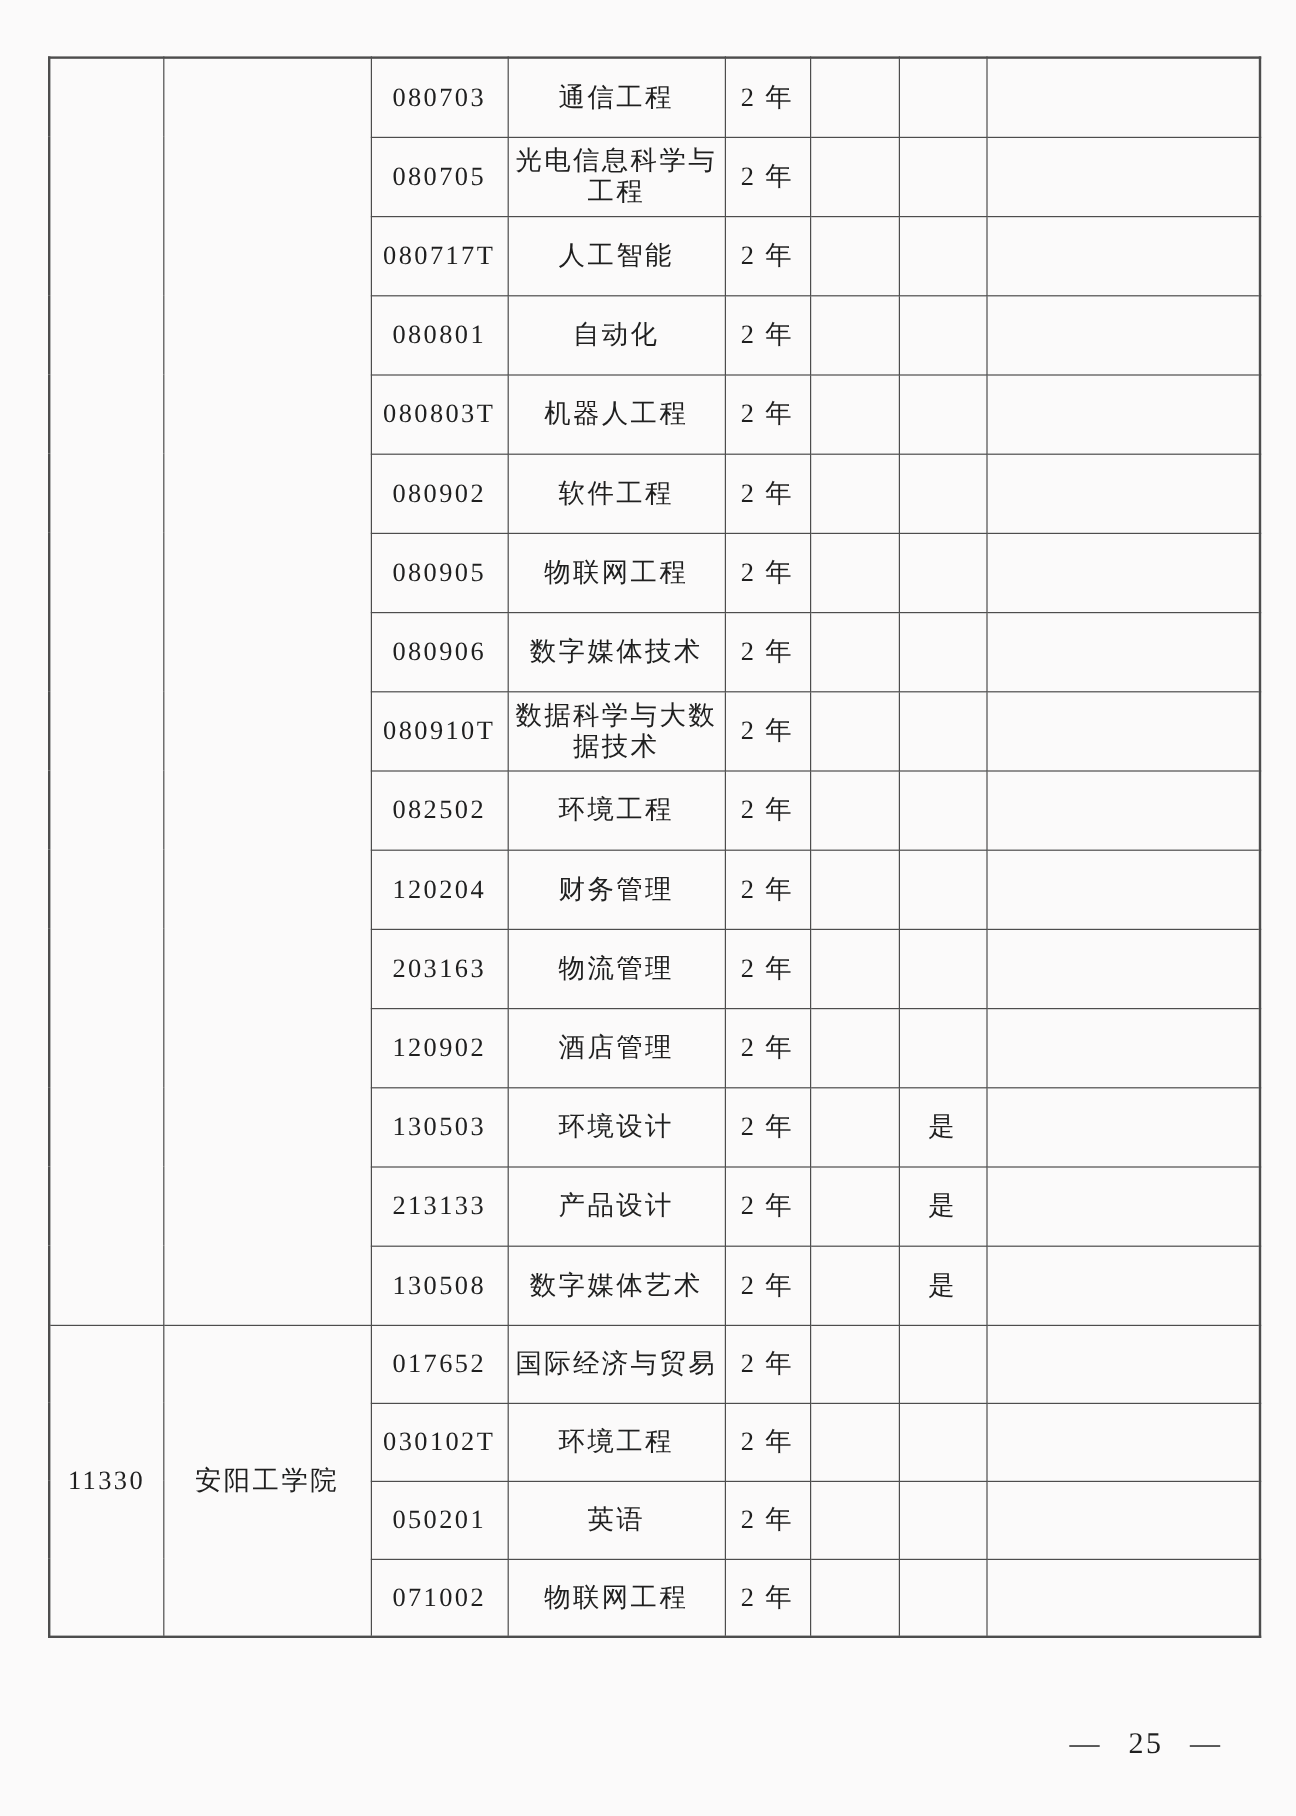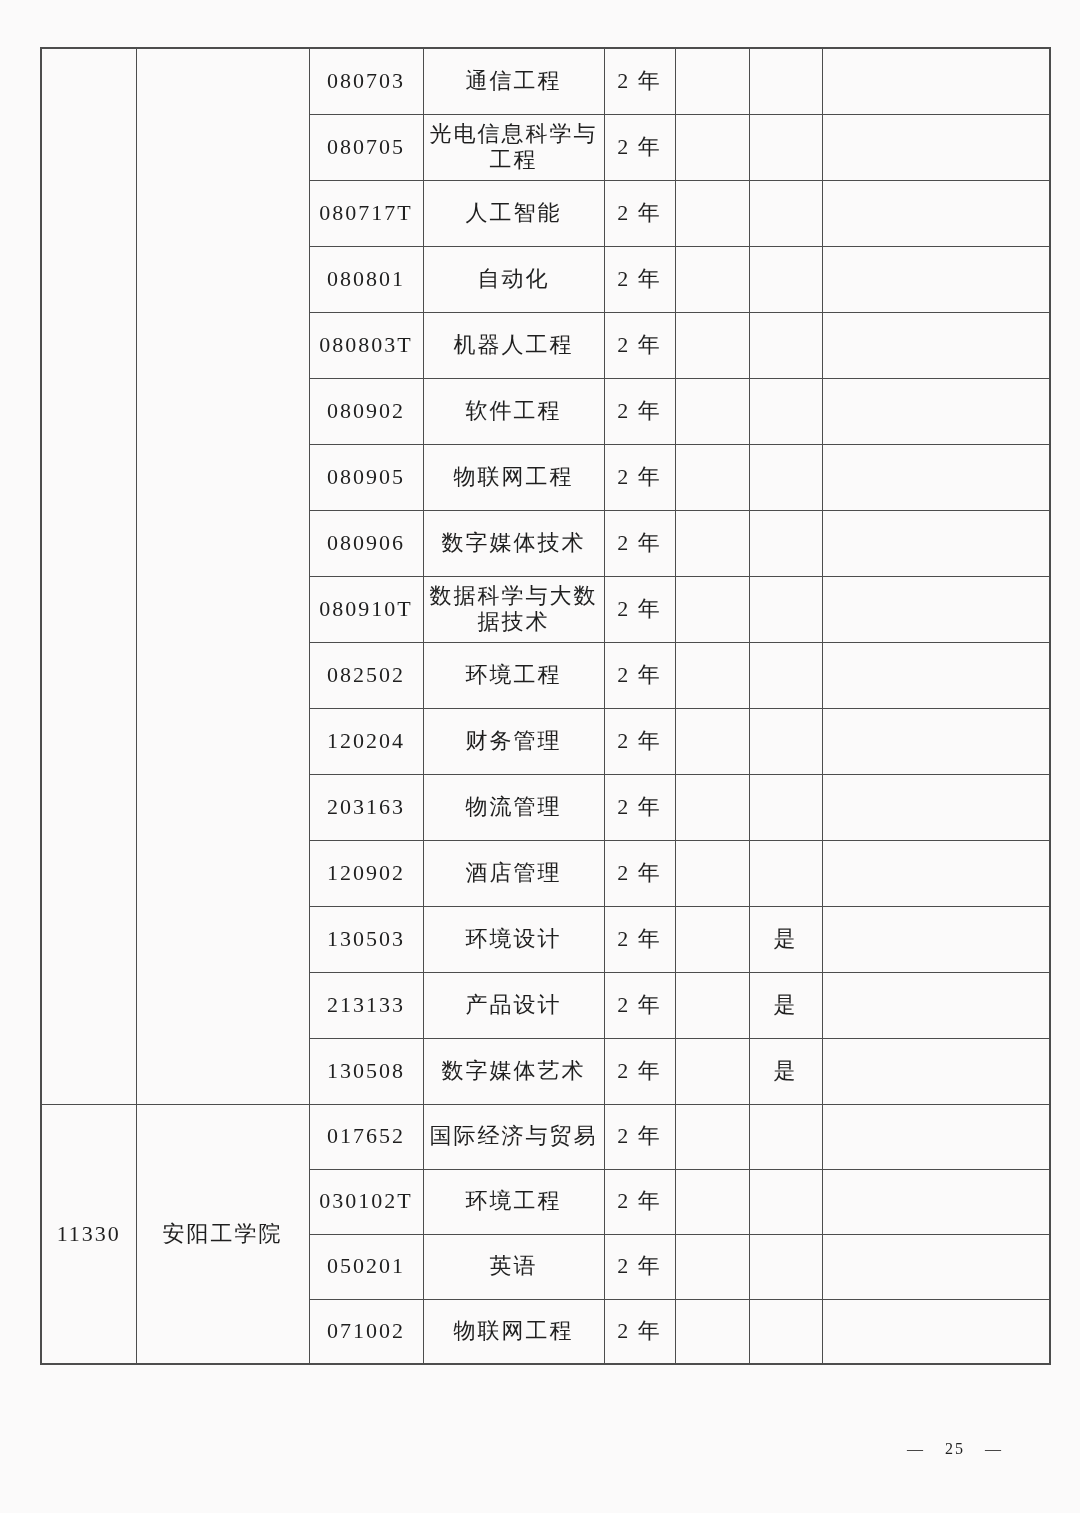--- a/index.html
+++ b/index.html
@@ -53,21 +53,21 @@
   }
   td.cell-duration{
     letter-spacing:1px;
   }
   .page-number{
     position:absolute;
     top:1440px;
     left:860px;
     width:190px;
     text-align:center;
-    font-size:16px;
+    font-size:25px;
     letter-spacing:2px;
     word-spacing:14px;
     color:var(--text);
   }
 </style>
 </head>
 <body>
 
 <div class="page">
 

